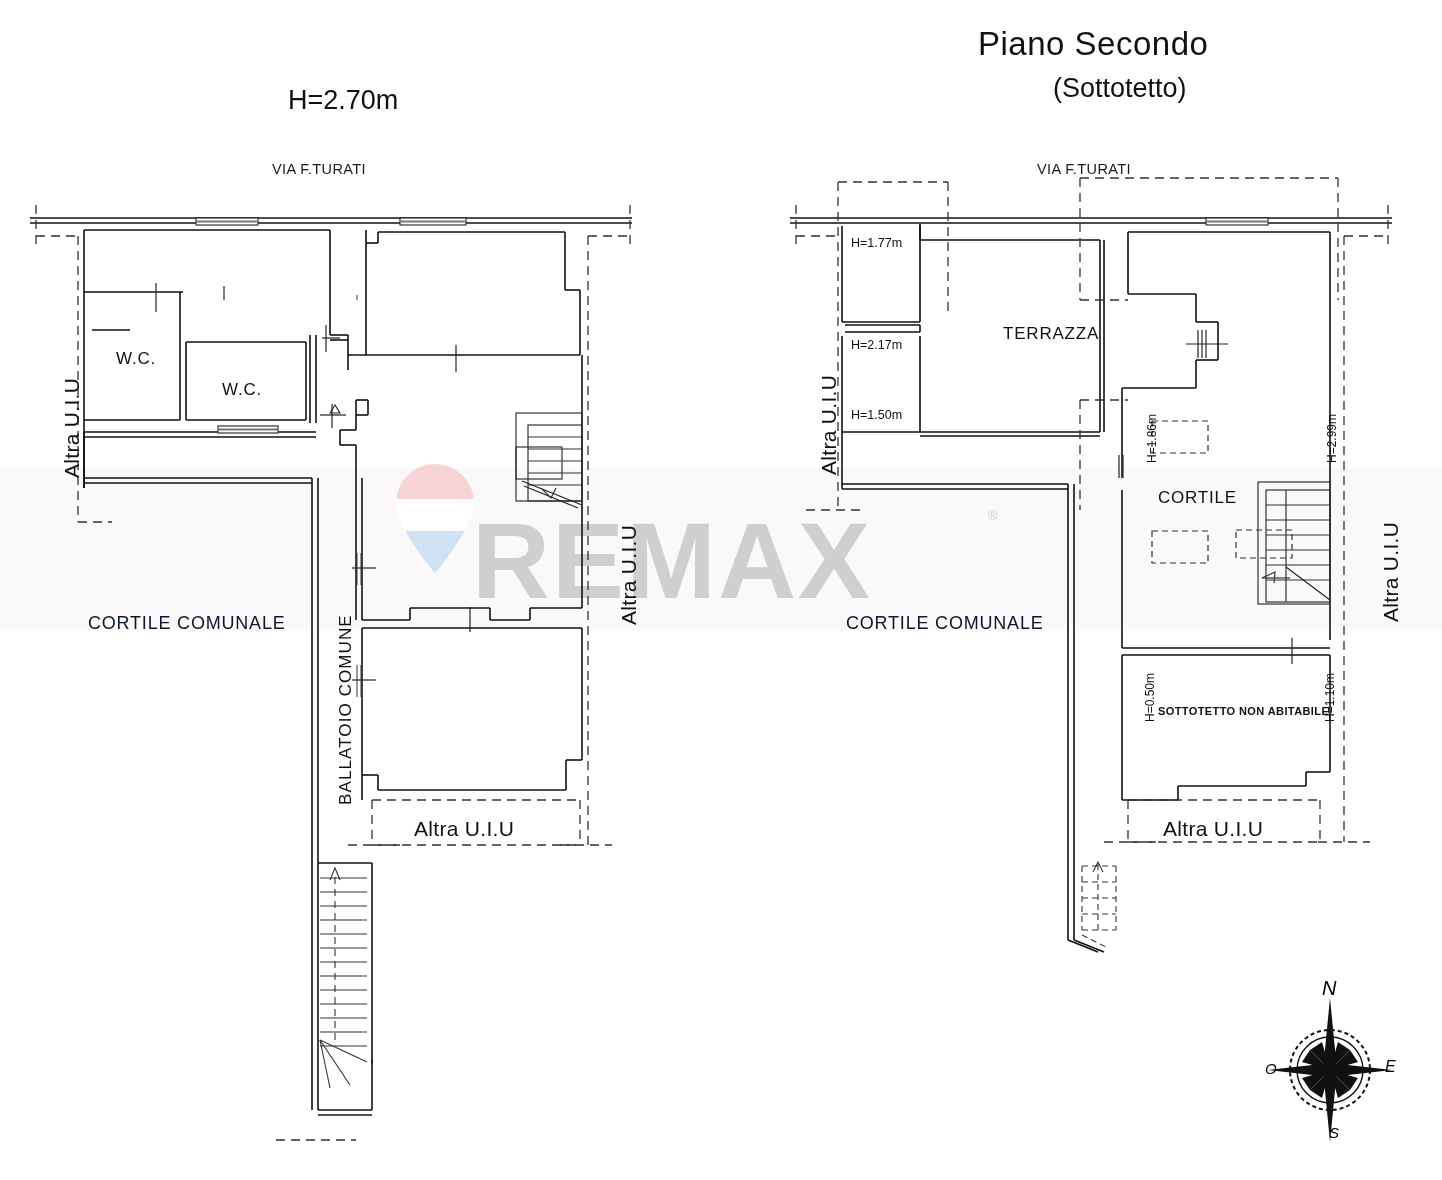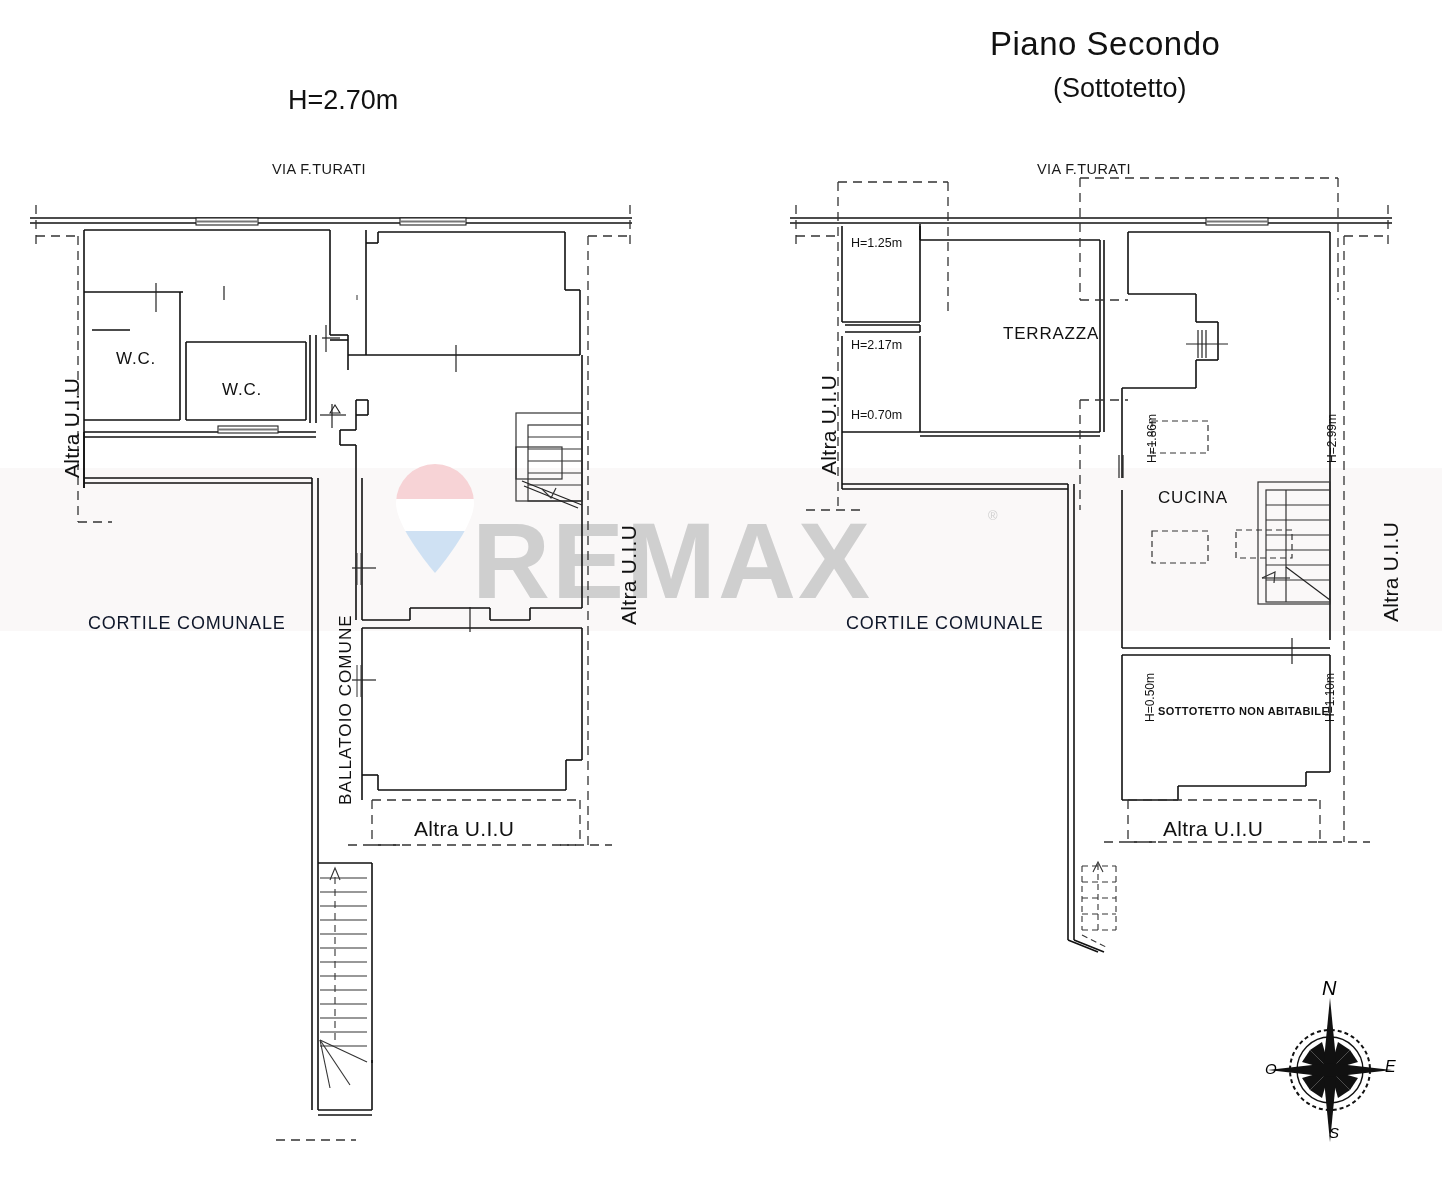--- a/index.html
+++ b/index.html
@@ -337,21 +337,21 @@
     </svg>
 
     <div class="vlabel" style="left:60px; top:478px;">Altra U.I.U</div>
     <div class="vlabel" style="left:617px; top:625px;">Altra U.I.U</div>
     <div class="altra-label" style="left:414px; top:817px;">Altra U.I.U</div>
     <div class="area-label" style="left:88px; top:613px;">CORTILE COMUNALE</div>
     <div class="vlabel thin" style="left:336px; top:805px;">BALLATOIO COMUNE</div>
     <div class="room-label" style="left:116px; top:349px;">W.C.</div>
     <div class="room-label" style="left:222px; top:380px;">W.C.</div>
 
-    <div class="title-main" style="left:978px; top:25px;margin-left:12px;">Piano Secondo</div>
+    <div class="title-main" style="left:978px; top:25px;">Piano Secondo</div>
     <div class="title-sub" style="left:1053px; top:73px;">(Sottotetto)</div>
     <div class="street-label" style="left:1037px; top:161px;">VIA F.TURATI</div>
 
     <svg class="plan-svg" width="1442" height="1180">
       <g fill="none" stroke="#111" stroke-width="1.6">
 
         <line x1="790" y1="218" x2="1392" y2="218"></line>
         <line x1="790" y1="223" x2="1392" y2="223"></line>
 
         <path d="M842 226 L842 322"></path>
@@ -484,26 +484,26 @@
       </g>
       <path d="M1093 872 L1098 862 L1103 872" fill="none" stroke="#333" stroke-width="1.1"></path>
     </svg>
 
     <div class="vlabel" style="left:817px; top:475px;">Altra U.I.U</div>
     <div class="vlabel" style="left:1379px; top:622px;">Altra U.I.U</div>
     <div class="altra-label" style="left:1163px; top:817px;">Altra U.I.U</div>
     <div class="area-label" style="left:846px; top:613px;">CORTILE COMUNALE</div>
 
     <div class="room-label" style="left:1003px; top:324px;">TERRAZZA</div>
-    <div class="room-label" style="left:1158px; top:488px;">CUCINA</div>
+    <div class="room-label" style="left:1158px; top:488px;">CORTILE</div>
     <div class="tiny-label" style="left:1158px; top:705px;">SOTTOTETTO NON ABITABILE</div>
 
-    <div class="hgt" style="left:851px; top:236px;">H=1.25m</div>
+    <div class="hgt" style="left:851px; top:236px;">H=1.77m</div>
     <div class="hgt" style="left:851px; top:338px;">H=2.17m</div>
-    <div class="hgt" style="left:851px; top:408px;">H=0.70m</div>
+    <div class="hgt" style="left:851px; top:408px;">H=1.50m</div>
     <div class="hgt-v" style="left:1145px; top:463px;">H=1.86m</div>
     <div class="hgt-v" style="left:1325px; top:463px;">H=2.99m</div>
     <div class="hgt-v" style="left:1143px; top:722px;">H=0.50m</div>
     <div class="hgt-v" style="left:1323px; top:722px;">H=1.10m</div>
 
     <svg class="plan-svg" width="1442" height="1180">
       <g transform="translate(1330,1070)">
         <circle cx="0" cy="0" r="40" fill="none" stroke="#111" stroke-width="2" stroke-dasharray="4,3"></circle>
         <circle cx="0" cy="0" r="33" fill="none" stroke="#111" stroke-width="1.4"></circle>
 

